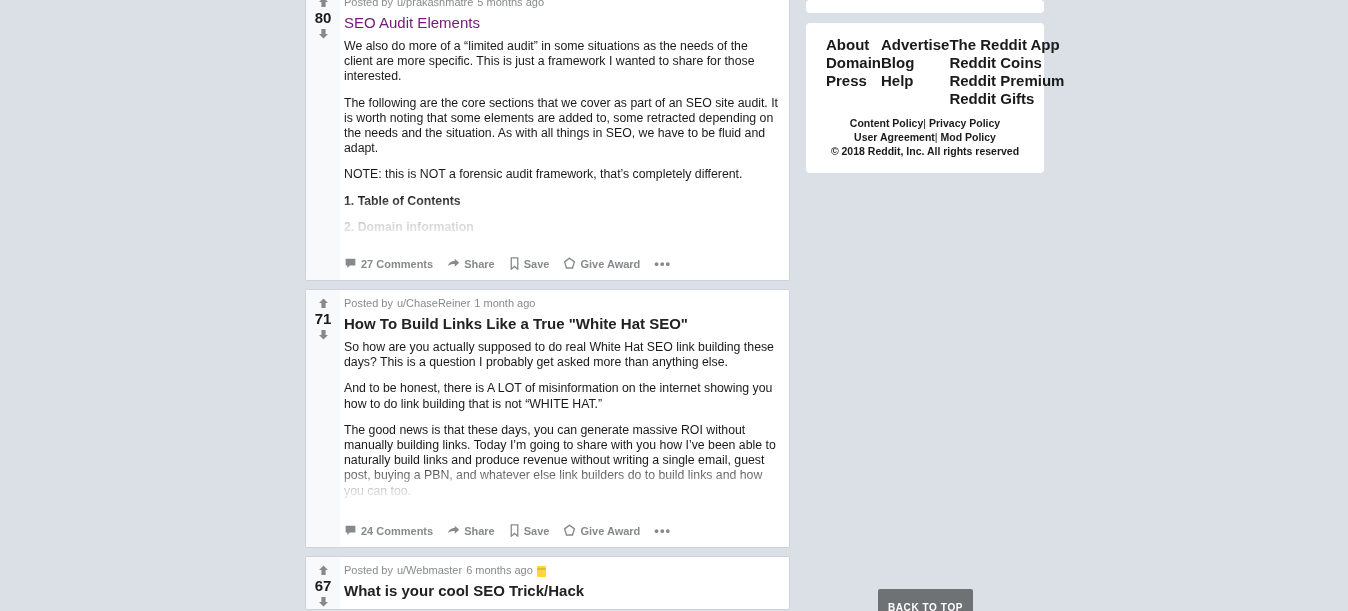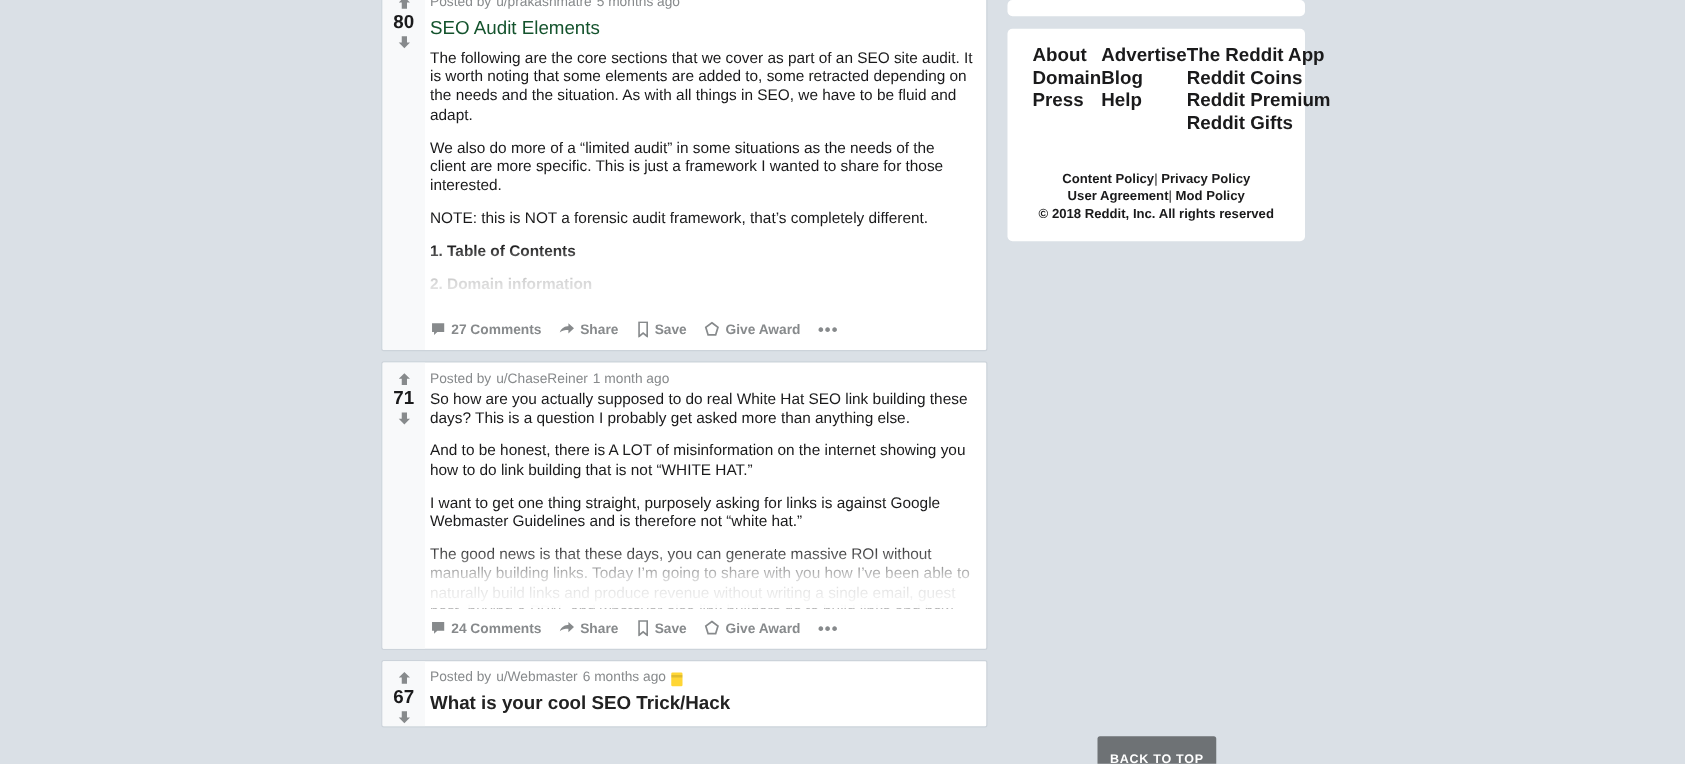--- a/index.html
+++ b/index.html
@@ -85,21 +85,21 @@
   }
 
   .post-title {
     font-size:15px;
     line-height:20px;
     font-weight:bold;
     color:#222222;
     margin:2px 0 6px 0;
     cursor:pointer;
   }
-  .post-title.visited { color:#14532d; font-weight:normal; }
+  .post-title.visited { color:#701a75; font-weight:normal; }
 
   .post-body { position:relative; }
   .post-body p {
     font-size:12.3px;
     line-height:15.2px;
     color:#1a1a1b;
     margin:0 0 11px 0;
   }
   .post-body p.bold { font-weight:bold; color:#1a1a1b; margin-bottom:11px;}
   .post-body p:last-child { margin-bottom:0; }
@@ -161,21 +161,21 @@
   .footer-col:nth-child(2){ width:77px; }
   .footer-col:nth-child(3){ width:auto; }
   .footer-link {
     color:#1a1a1b;
     font-weight:bold;
     font-size:15px;
     cursor:pointer;
     white-space:nowrap;
   }
   .footer-legal {
-    margin-top:32px;
+    margin-top:12px;
     text-align:center;
     font-size:10.5px;
     line-height:12px;
     color:#1a1a1b;
     font-weight:bold;
   }
   .footer-legal .row { margin-bottom:2px; }
   .footer-legal .sep { color:#1a1a1b; font-weight:normal; }
   .footer-legal a { color:#1a1a1b; cursor:pointer; }
   .footer-legal .copy { font-weight:bold; }
@@ -219,22 +219,22 @@
         </div>
       </div>
       <div class="post-main">
         <div class="meta">
           <span>Posted by</span>
           <span class="author">u/prakashmatre</span>
           <span>5 months ago</span>
         </div>
         <div class="post-title visited">SEO Audit Elements</div>
         <div class="post-body clip-1">
+          <p>We also do more of a “limited audit” in some situations as the needs of the client are more specific. This is just a framework I wanted to share for those interested.</p>
           <p>The following are the core sections that we cover as part of an SEO site audit. It is worth noting that some elements are added to, some retracted depending on the needs and the situation. As with all things in SEO, we have to be fluid and adapt.</p>
-          <p>We also do more of a “limited audit” in some situations as the needs of the client are more specific. This is just a framework I wanted to share for those interested.</p>
           <p>NOTE: this is NOT a forensic audit framework, that’s completely different.</p>
           <p class="bold">1. Table of Contents</p>
           <p class="bold">2. Domain information</p>
           <p>2.1 Domain analysis</p>
 
           <div class="fade-mask"></div>
         </div>
         <div class="actions">
           <div class="action">
             <svg width="13" height="13" viewBox="0 0 16 16">
@@ -278,24 +278,24 @@
               <path d="M6.5 11.5 L2 7 L4.4 7 L4.4 2 L8.6 2 L8.6 7 L11 7 Z" fill="#878a8c"></path>
             </svg>
         </div>
       </div>
       <div class="post-main">
         <div class="meta">
           <span>Posted by</span>
           <span class="author">u/ChaseReiner</span>
           <span>1 month ago</span>
         </div>
+        <div class="post-title">How To Build Links Like a True "White Hat SEO"</div>
         <div class="post-body clip-2">
           <p>So how are you actually supposed to do real White Hat SEO link building these days? This is a question I probably get asked more than anything else.</p>
           <p>And to be honest, there is A LOT of misinformation on the internet showing you how to do link building that is not “WHITE HAT.”</p>
-          <p>I want to get one thing straight, purposely asking for links is against Google Webmaster Guidelines and is therefore not “white hat.”</p>
           <p>The good news is that these days, you can generate massive ROI without manually building links. Today I’m going to share with you how I’ve been able to naturally build links and produce revenue without writing a single email, guest post, buying a PBN, and whatever else link builders do to build links and how you can too.</p>
           <div class="fade-mask"></div>
         </div>
         <div class="actions">
           <div class="action">
             <svg width="13" height="13" viewBox="0 0 16 16">
                 <path d="M2 2h12v8.5H7.2L4 13.5V10.5H2z" fill="#878a8c"></path>
               </svg>
             <span>24 Comments</span>
           </div>

